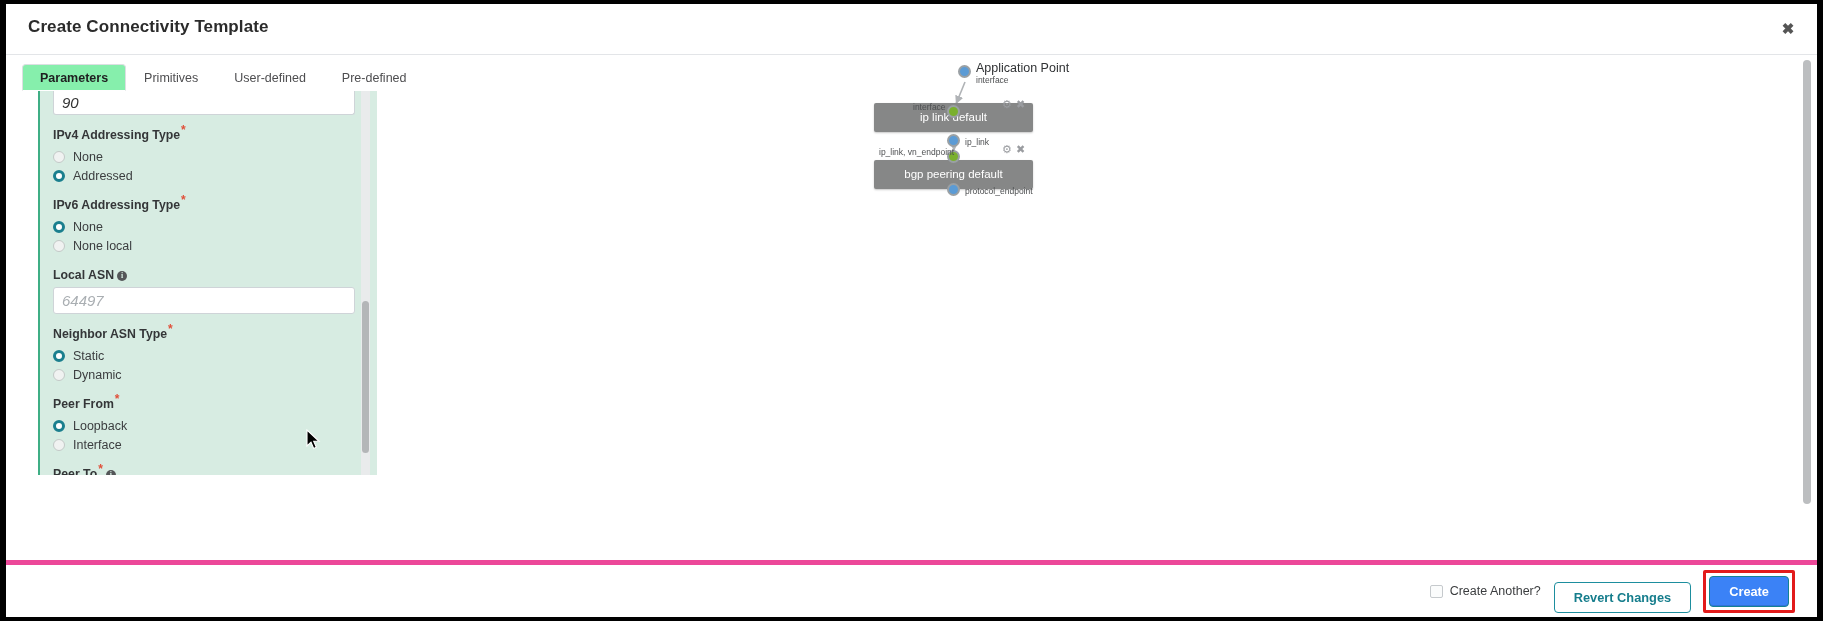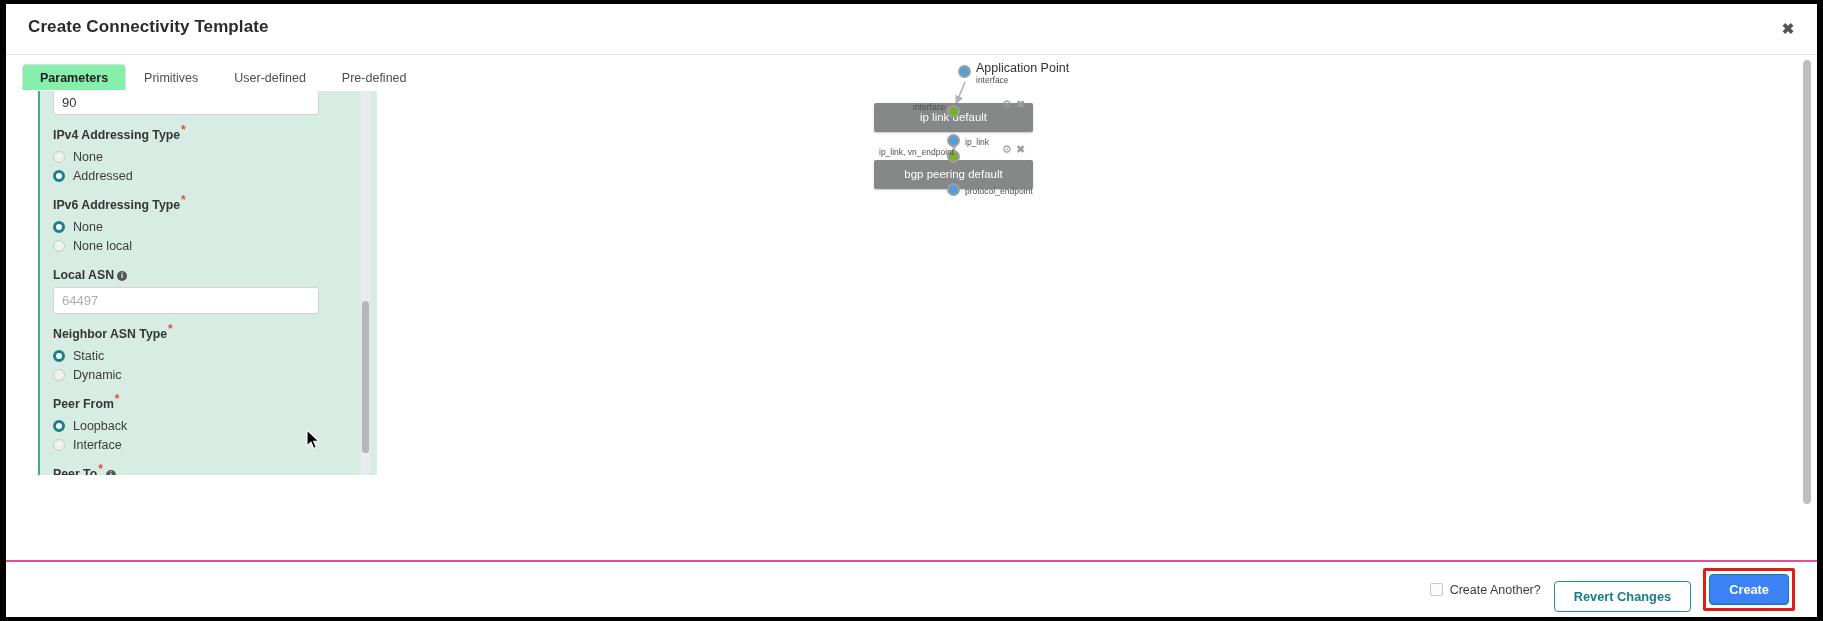--- a/index.html
+++ b/index.html
@@ -91,31 +91,32 @@
     overflow: hidden;
   }
   .form-inner {
     position: absolute;
     left: 0; top: 0;
     width: 330px;
     padding: 0 11px 0 13px;
   }
   .fld-input {
     display: block;
-    width: 266px;
+    width: 302px;
     height: 27px;
     margin: 3px 0 0 0;
     padding: 0 8px;
     background: #fff;
     border: 1px solid #cfd4d8;
     border-radius: 3px;
     font-family: "Liberation Sans", sans-serif;
-    font-size: 13px;
+    font-size: 15px;
     color: #333;
     outline: none;
+    font-style: italic;
   }
   .fld-input.top-cut {
     height: 24px;
     margin-top: 0;
     border-top: none;
     border-radius: 0 0 3px 3px;
   }
   .fld-input::placeholder { color: #a9aeb2; }
 
   .fld-label {
@@ -256,21 +257,21 @@
     background: #bcbec0;
     border-radius: 4px;
     cursor: pointer;
   }
 
   
   .dlg-footer {
     position: absolute;
     left: 0; bottom: 0;
     width: 1811px; height: 57px;
-    border-top: 2px solid #ec4899;
+    border-top: 5px solid #ec4899;
     background: #fff;
     display: flex;
     align-items: center;
     justify-content: flex-end;
     padding-right: 22px;
   }
   .chk-wrap {
     display: flex; align-items: center;
     margin-right: 13px;
     cursor: pointer;

